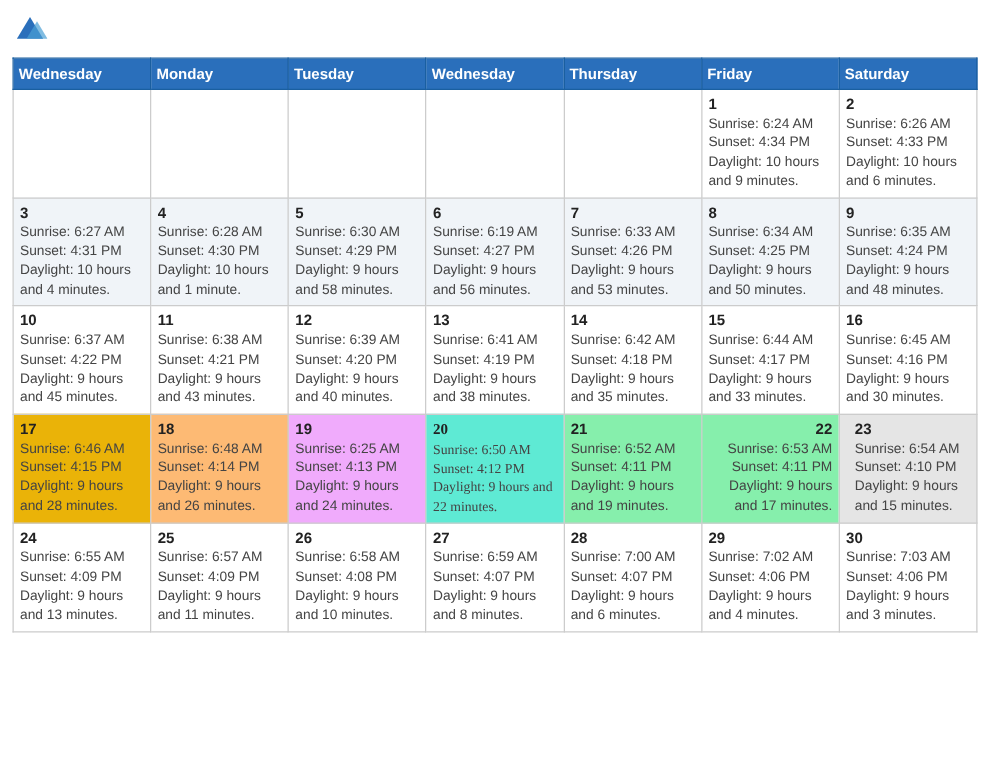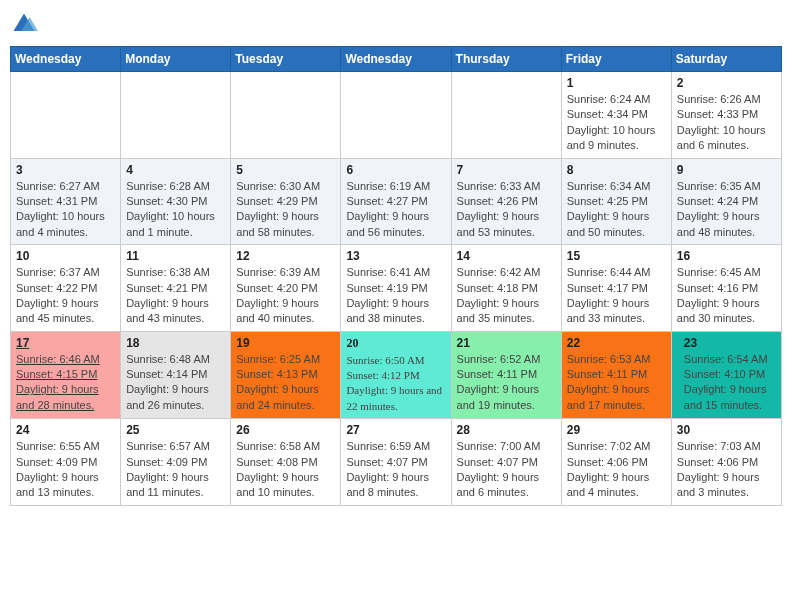--- a/index.html
+++ b/index.html
@@ -220,57 +220,57 @@
 Daylight: 9 hours and 33 minutes.</div>
         </td>
         <td>
           <span class="day-number">16</span>
           <div class="day-info">Sunrise: 6:45 AM
 Sunset: 4:16 PM
 Daylight: 9 hours and 30 minutes.</div>
         </td>
       </tr>
       <tr>
-        <td style="background: #fca5a5; text-decoration: underline;">
+        <td style="background: #eab308;">
           <span class="day-number">17</span>
           <div class="day-info">Sunrise: 6:46 AM
 Sunset: 4:15 PM
 Daylight: 9 hours and 28 minutes.</div>
         </td>
-        <td style="background: #e5e5e5;">
+        <td style="background: #fdba74;">
           <span class="day-number">18</span>
           <div class="day-info">Sunrise: 6:48 AM
 Sunset: 4:14 PM
 Daylight: 9 hours and 26 minutes.</div>
         </td>
-        <td style="background: #f97316;">
+        <td style="background: #f0abfc;">
           <span class="day-number">19</span>
           <div class="day-info">Sunrise: 6:25 AM
 Sunset: 4:13 PM
 Daylight: 9 hours and 24 minutes.</div>
         </td>
         <td style="background: #5eead4; font-family: Liberation Serif, serif;">
           <span class="day-number">20</span>
           <div class="day-info">Sunrise: 6:50 AM
 Sunset: 4:12 PM
 Daylight: 9 hours and 22 minutes.</div>
         </td>
         <td style="background: #86efac;">
           <span class="day-number">21</span>
           <div class="day-info">Sunrise: 6:52 AM
 Sunset: 4:11 PM
 Daylight: 9 hours and 19 minutes.</div>
         </td>
-        <td style="background: #f97316;">
+        <td style="background: #86efac; text-align: right;">
           <span class="day-number">22</span>
           <div class="day-info">Sunrise: 6:53 AM
 Sunset: 4:11 PM
 Daylight: 9 hours and 17 minutes.</div>
         </td>
-        <td style="background: #14b8a6; padding-left: 12px;">
+        <td style="background: #e5e5e5; padding-left: 12px;">
           <span class="day-number">23</span>
           <div class="day-info">Sunrise: 6:54 AM
 Sunset: 4:10 PM
 Daylight: 9 hours and 15 minutes.</div>
         </td>
       </tr>
       <tr>
         <td>
           <span class="day-number">24</span>
           <div class="day-info">Sunrise: 6:55 AM

